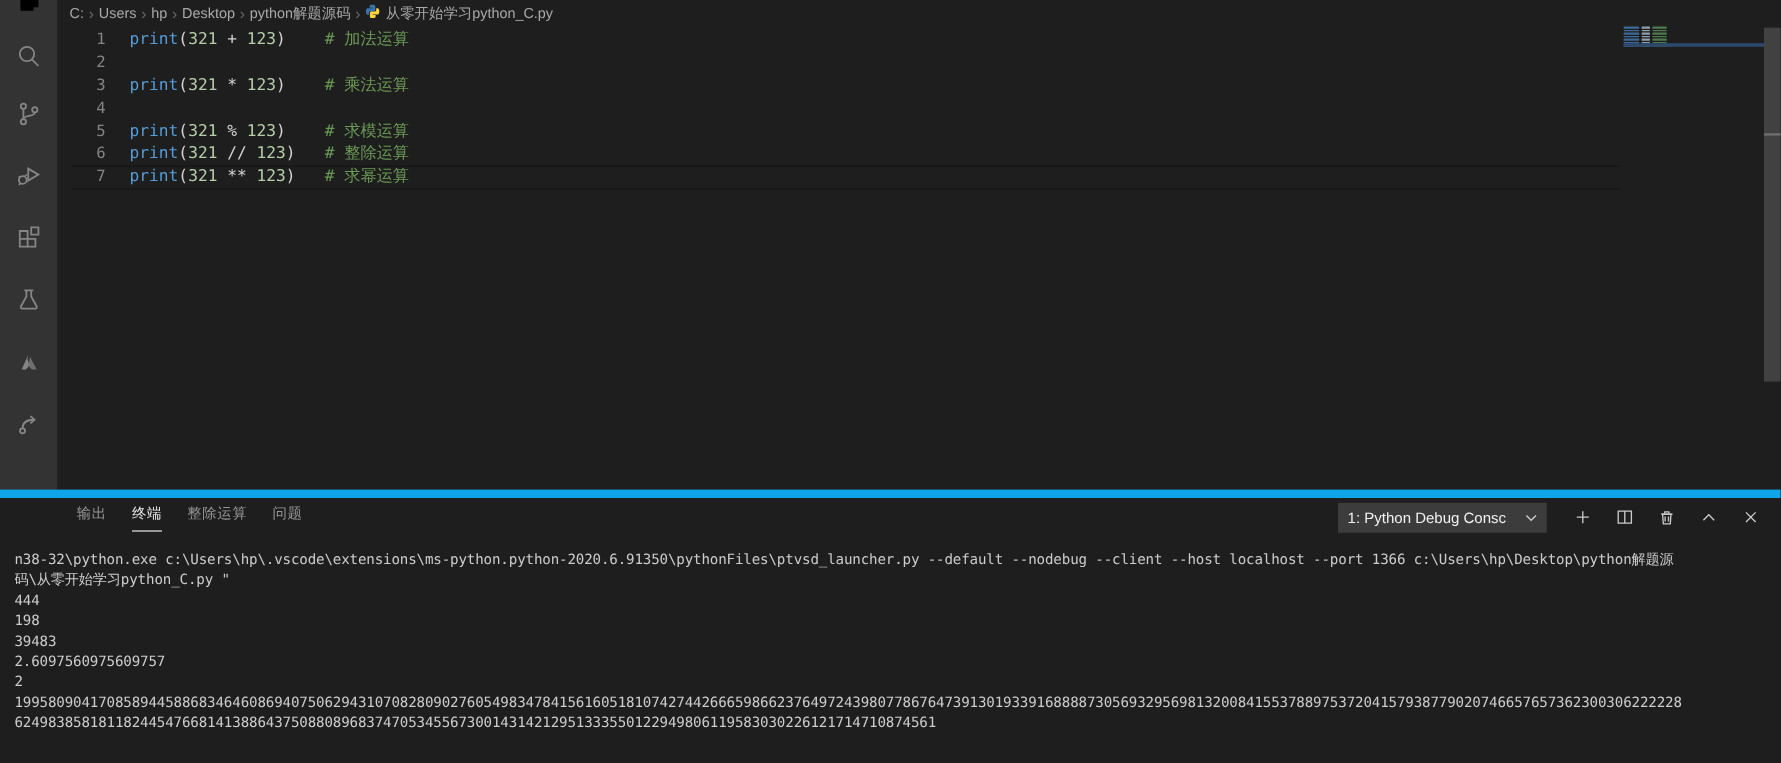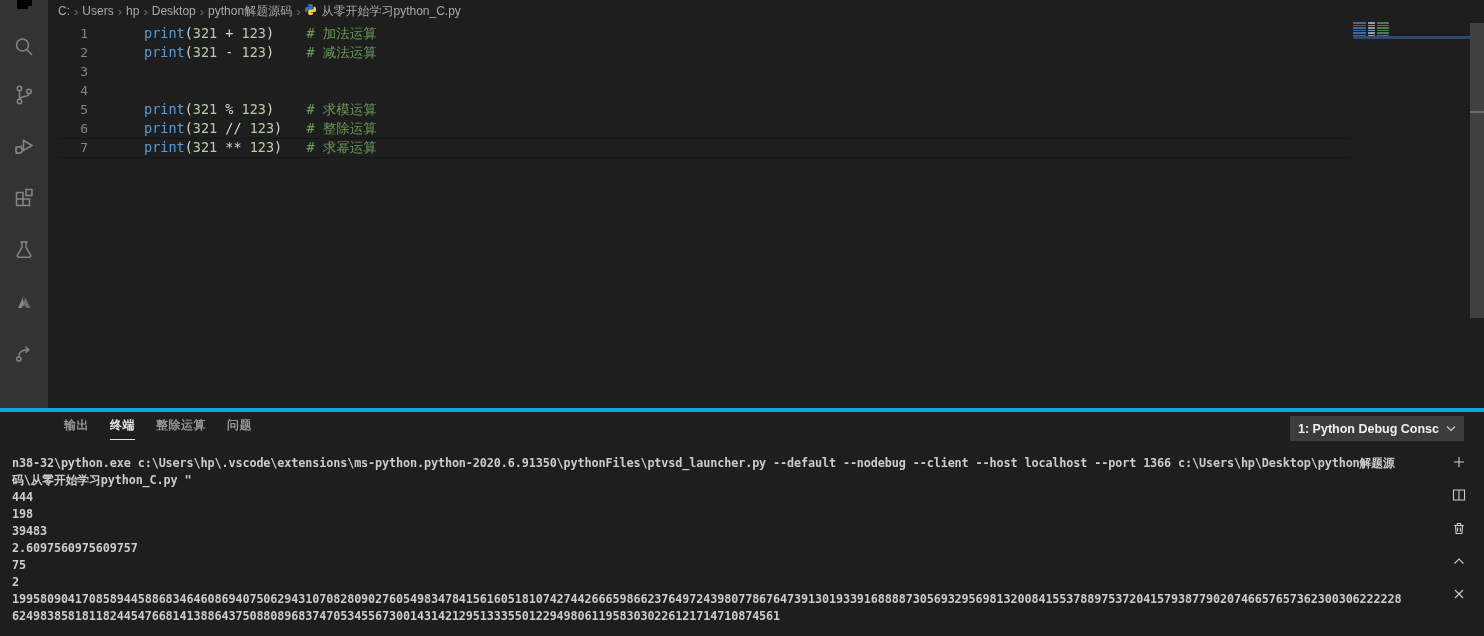--- a/index.html
+++ b/index.html
@@ -12,41 +12,41 @@
   .ab-frag{position:absolute;left:0;top:0;width:48px;height:9px;overflow:hidden;display:flex;justify-content:center;}
   
   .editor-area{position:absolute;left:48px;top:0;width:1436px;height:408px;background:var(--editor_bg,#1e1e1e);}
   .breadcrumb{height:22px;display:flex;align-items:center;padding-left:10px;font-size:12px;color:var(--breadcrumb_fg,#a9a9a9);white-space:pre;}
   .crumb{cursor:pointer;}
   .crumb-sep{color:#6a6a6a;margin:0 4px;font-size:13px;}
   .crumb-file{display:flex;gap:4px;}
   .code{position:absolute;left:0;top:24px;width:1300px;}
   .crow{display:flex;height:19px;line-height:19px;font-family:"DejaVu Sans Mono","Liberation Mono",monospace;font-size:13.5px;}
   .lnum{width:40px;text-align:right;margin-right:20px;color:var(--line_number,#858585);font-size:13px;cursor:default;}
-  .ctext{white-space:pre;cursor:text;margin-left:36px;}
+  .ctext{white-space:pre;cursor:text;}
   .kw{color:var(--keyword,#569cd6);}
   .num{color:var(--number,#b5cea8);}
   .op{color:var(--operator,#d4d4d4);}
   .cmt{color:var(--comment,#6a9955);}
   .cur-line-border{position:absolute;left:12px;width:1290px;height:1px;background:#161616;}
   
   .minimap{position:absolute;left:1305px;top:22px;width:117px;height:30px;cursor:pointer;}
   .mm-row{display:flex;gap:2px;margin-bottom:1px;height:1.5px;}
   .mm-bar{height:1.5px;border-radius:.5px;}
   .mm-cur{position:absolute;left:0;top:14px;width:117px;height:2.5px;background:var(--minimap_line,#2d4a6d);}
   .scrollbar{position:absolute;right:0;top:22px;width:14px;height:386px;}
   .sb-thumb{position:absolute;left:0;top:1px;width:14px;height:295px;background:var(--scrollbar,#4a4a4a);opacity:.8;cursor:pointer;}
   .sb-mark{position:absolute;left:0;top:89px;width:14px;height:2px;background:#6e6e6e;}
   
-  .panel{position:absolute;left:0px;top:408px;width:1484px;height:228px;background:var(--editor_bg,#1e1e1e);border-top:4px solid #0ea5e9;box-sizing:border-box;font-weight:bold;}
+  .panel{position:absolute;left:0px;top:408px;width:1484px;height:228px;background:var(--editor_bg,#1e1e1e);border-top:7px solid #0ea5e9;box-sizing:border-box;}
   .panel-header{position:relative;height:32px;display:flex;align-items:center;}
   .panel-tabs{display:flex;align-items:center;padding-left:64px;gap:21px;}
   .ptab{font-size:12px;color:var(--panel_tab_inactive,#969696);cursor:pointer;padding-bottom:5px;border-bottom:1px solid transparent;letter-spacing:.5px;}
   .ptab.active{color:var(--panel_tab_active,#e7e7e7);border-bottom-color:var(--panel_tab_active,#e7e7e7);}
-  .panel-actions{position:absolute;right:12px;top:4px;display:flex;align-items:flex-end;gap:9px;flex-direction:column;}
+  .panel-actions{position:absolute;right:12px;top:4px;display:flex;align-items:flex-start;gap:9px;}
   .term-select{width:158px;height:25px;background:var(--select_bg,#3c3c3c);color:#f0f0f0;font-size:12.5px;
                display:flex;align-items:center;justify-content:space-between;padding:0 8px;cursor:pointer;margin-right:8px;white-space:nowrap;overflow:hidden;}
   .pa-icon{width:26px;height:24px;display:flex;align-items:center;justify-content:center;cursor:pointer;}
   .pa-icon svg{stroke:#cccccc;fill:none;stroke-width:1.1;}
   .terminal{position:absolute;left:0;top:32px;width:1484px;height:196px;overflow:hidden;padding-left:12px;padding-top:11px;box-sizing:border-box;}
   .tline{white-space:pre;font-family:"DejaVu Sans Mono","Liberation Mono",monospace;font-size:11.8px;line-height:17px;
          letter-spacing:-0.12px;color:var(--terminal_fg,#cccccc);cursor:text;}
 </style>
 </head>
 <body>
@@ -118,24 +118,24 @@
           </svg><span>从零开始学习python_C.py</span></span></div>
     <div class="cur-line-border" style="top:138px"></div>
     <div class="cur-line-border" style="top:157px"></div>
     <div class="code" id="code">
         <div class="crow">
           <span class="lnum">1</span>
           <span class="ctext"><span class="kw">print</span><span class="op">(</span><span class="num">321</span><span class="op"> + </span><span class="num">123</span><span class="op">)</span><span class="op">    </span><span class="cmt"># 加法运算</span></span>
         </div>
         <div class="crow">
           <span class="lnum">2</span>
-          <span class="ctext"><span class="kw">print</span><span class="op">(</span><span class="num">321</span><span class="op"> - </span><span class="num">123</span><span class="op">)</span><span class="op">    </span><span class="cmt"># 减法运算</span></span>
         </div>
         <div class="crow">
           <span class="lnum">3</span>
+          <span class="ctext"><span class="kw">print</span><span class="op">(</span><span class="num">321</span><span class="op"> * </span><span class="num">123</span><span class="op">)</span><span class="op">    </span><span class="cmt"># 乘法运算</span></span>
         </div>
         <div class="crow">
           <span class="lnum">4</span>
         </div>
         <div class="crow">
           <span class="lnum">5</span>
           <span class="ctext"><span class="kw">print</span><span class="op">(</span><span class="num">321</span><span class="op"> % </span><span class="num">123</span><span class="op">)</span><span class="op">    </span><span class="cmt"># 求模运算</span></span>
         </div>
         <div class="crow">
           <span class="lnum">6</span>
@@ -236,19 +236,18 @@
         </div>
       </div>
     </div>
     <div class="terminal" id="terminal">
         <div class="tline">n38-32\python.exe c:\Users\hp\.vscode\extensions\ms-python.python-2020.6.91350\pythonFiles\ptvsd_launcher.py --default --nodebug --client --host localhost --port 1366 c:\Users\hp\Desktop\python解题源</div>
         <div class="tline">码\从零开始学习python_C.py "</div>
         <div class="tline">444</div>
         <div class="tline">198</div>
         <div class="tline">39483</div>
         <div class="tline">2.6097560975609757</div>
-        <div class="tline">75</div>
         <div class="tline">2</div>
         <div class="tline">1995809041708589445886834646086940750629431070828090276054983478415616051810742744266659866237649724398077867647391301933916888873056932956981320084155378897537204157938779020746657657362300306222228</div>
         <div class="tline">62498385818118244547668141388643750880896837470534556730014314212951333550122949806119583030226121714710874561</div>
       </div>
   </div>
 </div>
 
 </body></html>

